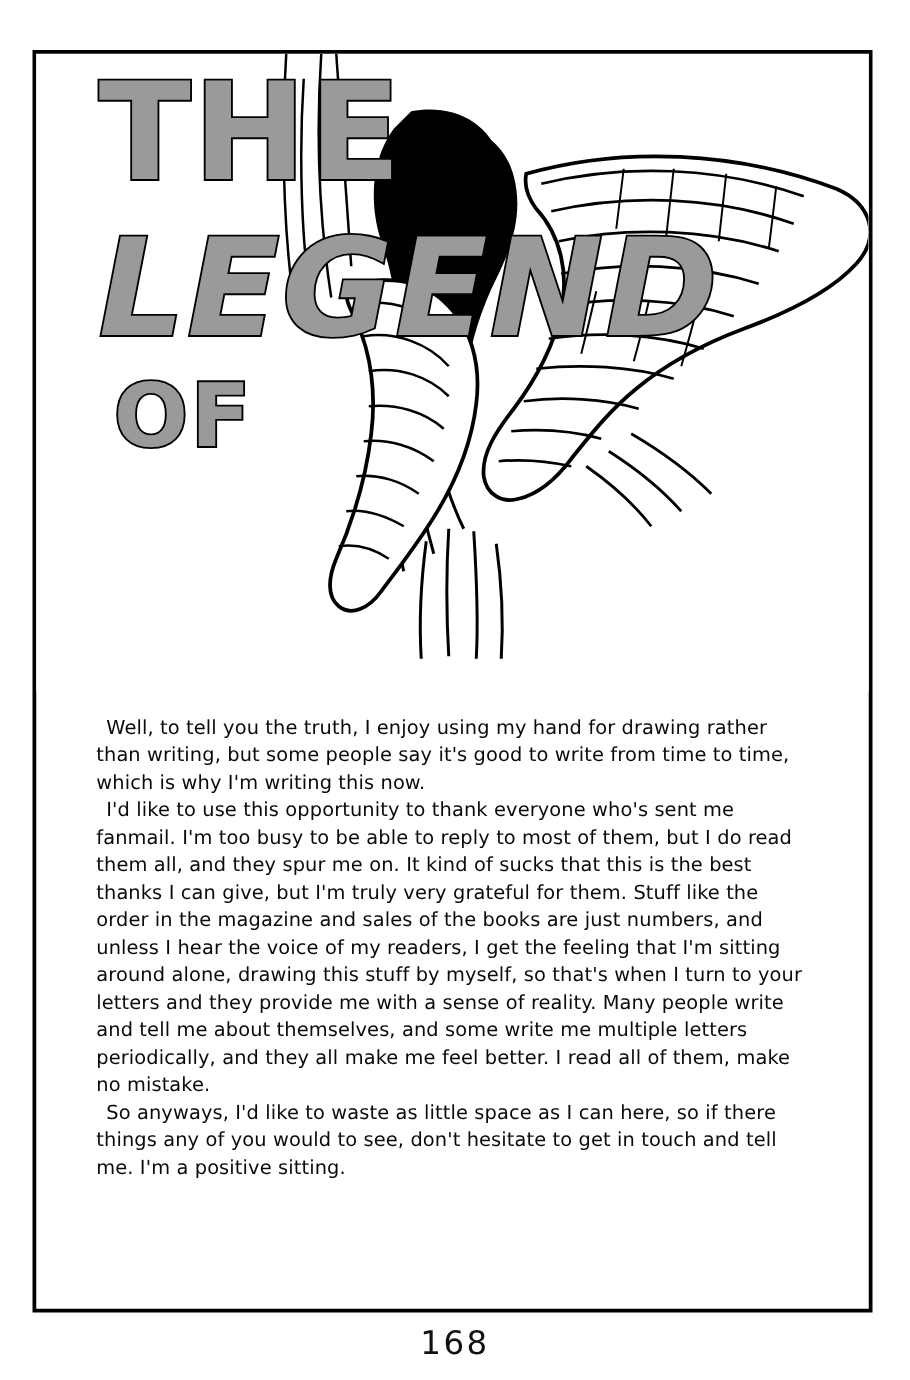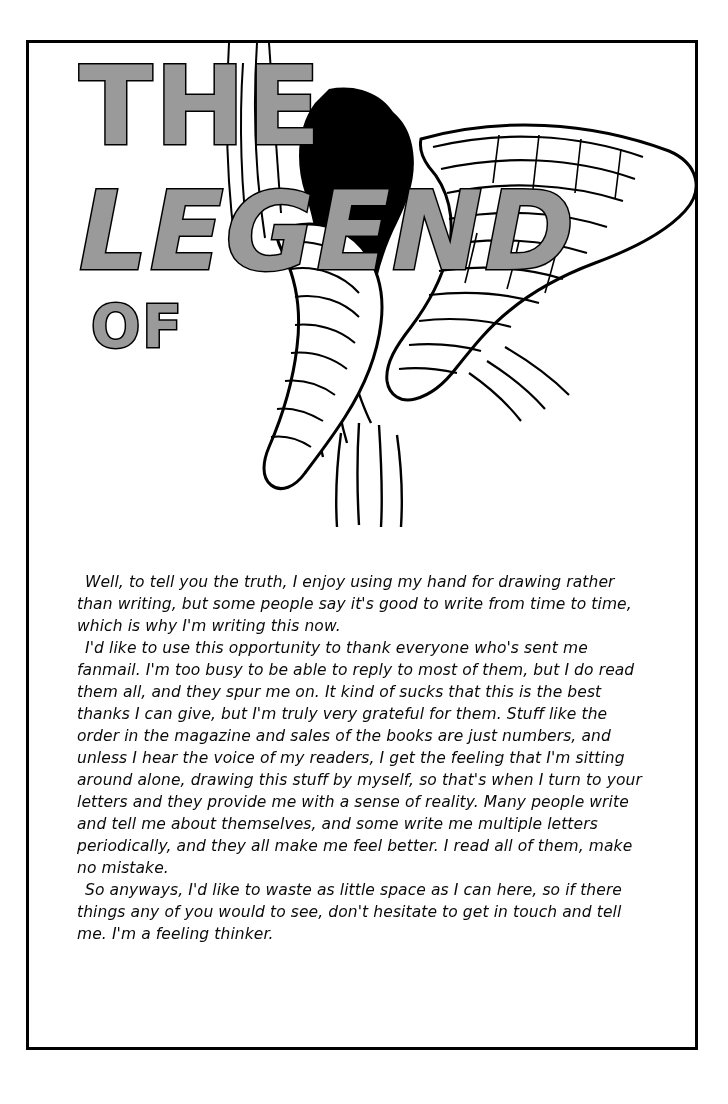--- a/index.html
+++ b/index.html
@@ -68,35 +68,34 @@
     color: #9a9a9a;
     -webkit-text-stroke: 3px #000;
     paint-order: stroke fill;
     letter-spacing: 2px;
     line-height: 1;
     white-space: nowrap;
     text-transform: uppercase;
   }
   .t1 { left: 50px;  top: 10px;  font-size: 108px; }
   .t2 { left: 50px;  top: 135px; font-size: 108px; font-style: italic; }
-  .t3 { left: 62px;  top: 255px; font-size: 58px;  }
+  .t3 { left: 62px;  top: 255px; font-size: 70px;  }
   .t4 { left: 78px;  top: 355px; font-size: 108px; }
 
   
   .textblock {
     position: absolute;
     left: 48px;
     top: 528px;
     width: 576px;
     font-family: "DejaVu Sans", sans-serif;
     font-size: 15.5px;
     line-height: 1.42;
     color: #0a0a0a;
     letter-spacing: 0.1px;
-    font-style: italic;
   }
   .textblock p {
     margin: 0 0 0 0;
     text-indent: 8px;
   }
 
   
   .page-number {
     position: absolute;
     left: 0;
@@ -215,19 +214,20 @@
 
     <div class="title-block">
       <div class="title-line t1">THE</div>
       <div class="title-line t2">LEGEND</div>
       <div class="title-line t3">OF</div>
     </div>
 
     <div class="textblock">
       <p>Well, to tell you the truth, I enjoy using my hand for drawing rather than writing, but some people say it's good to write from time to time, which is why I'm writing this now.</p>
       <p>I'd like to use this opportunity to thank everyone who's sent me fanmail.  I'm too busy to be able to reply to most of them, but I do read them all, and they spur me on. It kind of sucks that this is the best thanks I can give, but I'm truly very grateful for them. Stuff like the order in the magazine and sales of the books are just numbers, and unless I hear the voice of my readers, I get the feeling that I'm sitting around alone, drawing this stuff by myself, so that's when I turn to your letters and they provide me with a sense of reality.  Many people write and tell me about themselves, and some write me multiple letters periodically, and they all make me feel better. I read all of them, make no mistake.</p>
-      <p>So anyways, I'd like to waste as little space as I can here, so if there things any of you would to see, don't hesitate to get in touch and tell me.  I'm a feeling thinker.</p>
+      <p>So anyways, I'd like to waste as little space as I can here, so if there things any of you would to see, don't hesitate to get in touch and tell me.  I'm a positive sitting.</p>
     </div>
 
   </div>
 
+  <div class="page-number">168</div>
 
 </div>
 
 </body></html>

